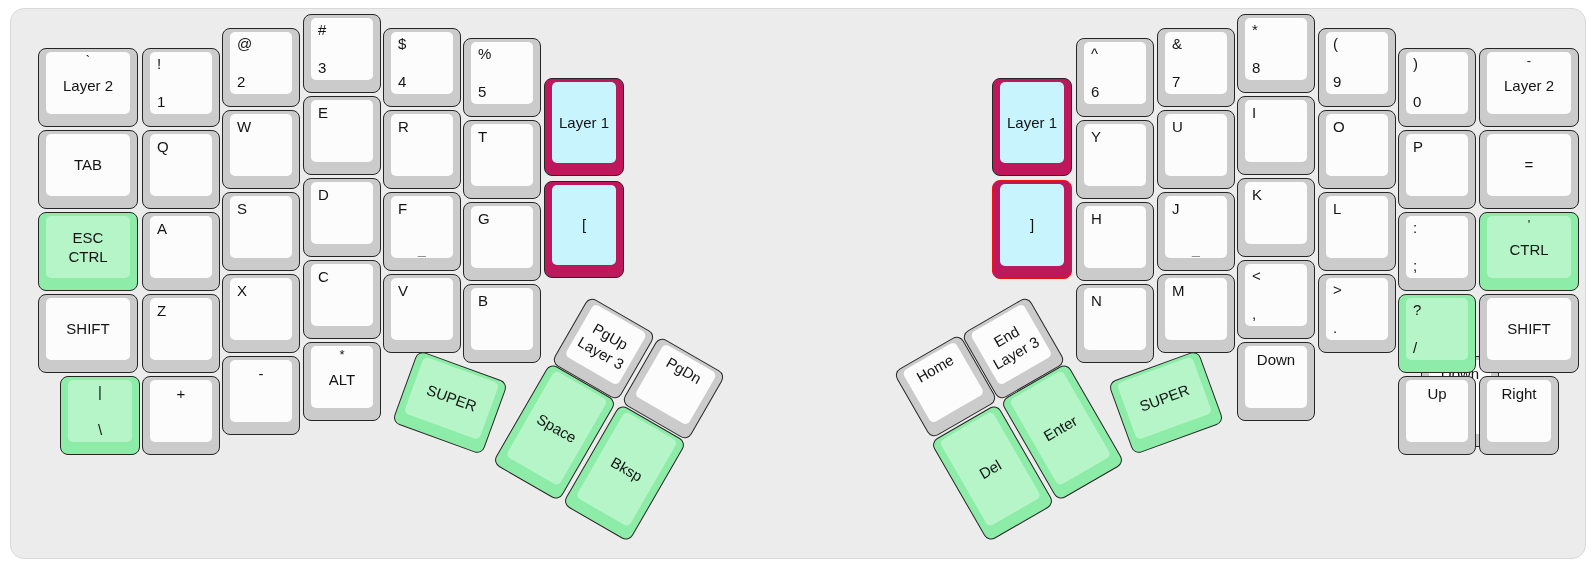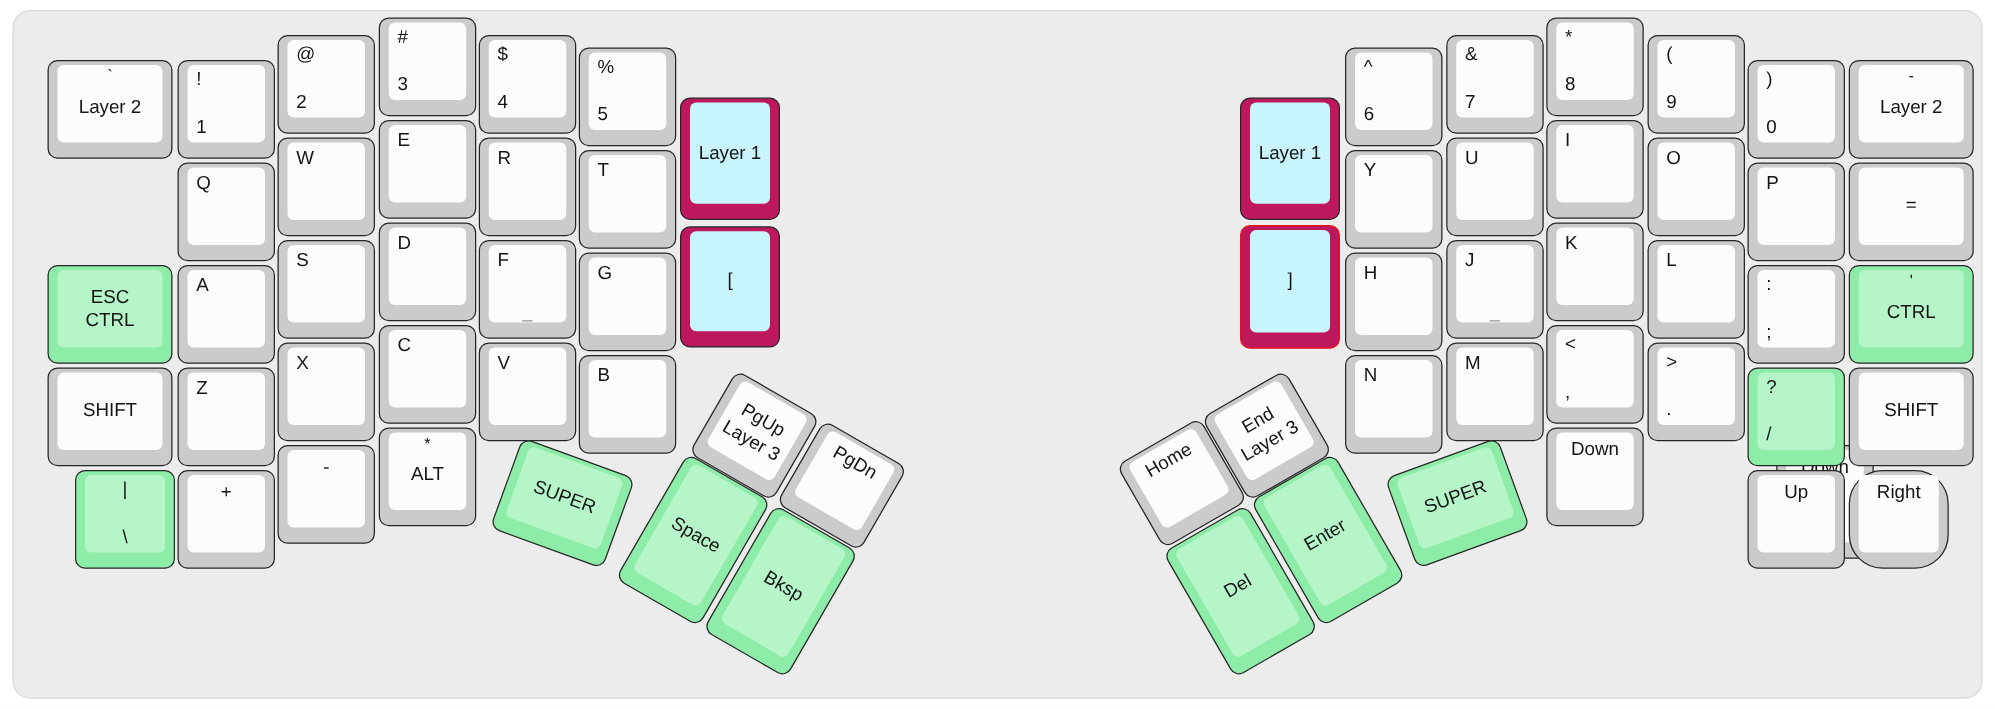--- a/index.html
+++ b/index.html
@@ -41,20 +41,25 @@
 <body>
 
 <div id="kb-panel"></div>
 <div id="keys">
     <div class="key gray" style="left: 38px; top: 48px; width: 100px; height: 79px;">
       <div class="cap topsym">
         <span class="l0">`</span>
         <span class="l1">Layer 2</span>
       </div>
     </div>
+    <div class="key gray" style="left: 38px; top: 130px; width: 100px; height: 79px;">
+      <div class="cap center">
+        <span class="l0">TAB</span>
+      </div>
+    </div>
     <div class="key green" style="left: 38px; top: 212px; width: 100px; height: 79px;">
       <div class="cap center2">
         <span class="l0">ESC</span>
         <span class="l1">CTRL</span>
       </div>
     </div>
     <div class="key gray" style="left: 38px; top: 294px; width: 100px; height: 79px;">
       <div class="cap center">
         <span class="l0">SHIFT</span>
       </div>
@@ -373,21 +378,21 @@
       <div class="cap topsym">
         <span class="l0">'</span>
         <span class="l1">CTRL</span>
       </div>
     </div>
     <div class="key gray" style="left: 1479px; top: 294px; width: 100px; height: 79px;">
       <div class="cap center">
         <span class="l0">SHIFT</span>
       </div>
     </div>
-    <div class="key gray" style="left: 1479px; top: 376px; width: 80px; height: 79px; border-radius: 27px;">
+    <div class="key gray" style="left: 1479px; top: 376px; width: 80px; height: 79px;">
       <div class="cap centertop">
         <span class="l0">Right</span>
       </div>
     </div>
     <div class="key gray" style="left: 907px; top: 348px; width: 77px; height: 77px; transform: rotate(-30deg);">
       <div class="cap centertop">
         <span class="l0">Home</span>
       </div>
     </div>
     <div class="key gray" style="left: 975px; top: 310px; width: 77px; height: 77px; transform: rotate(-30deg);">

